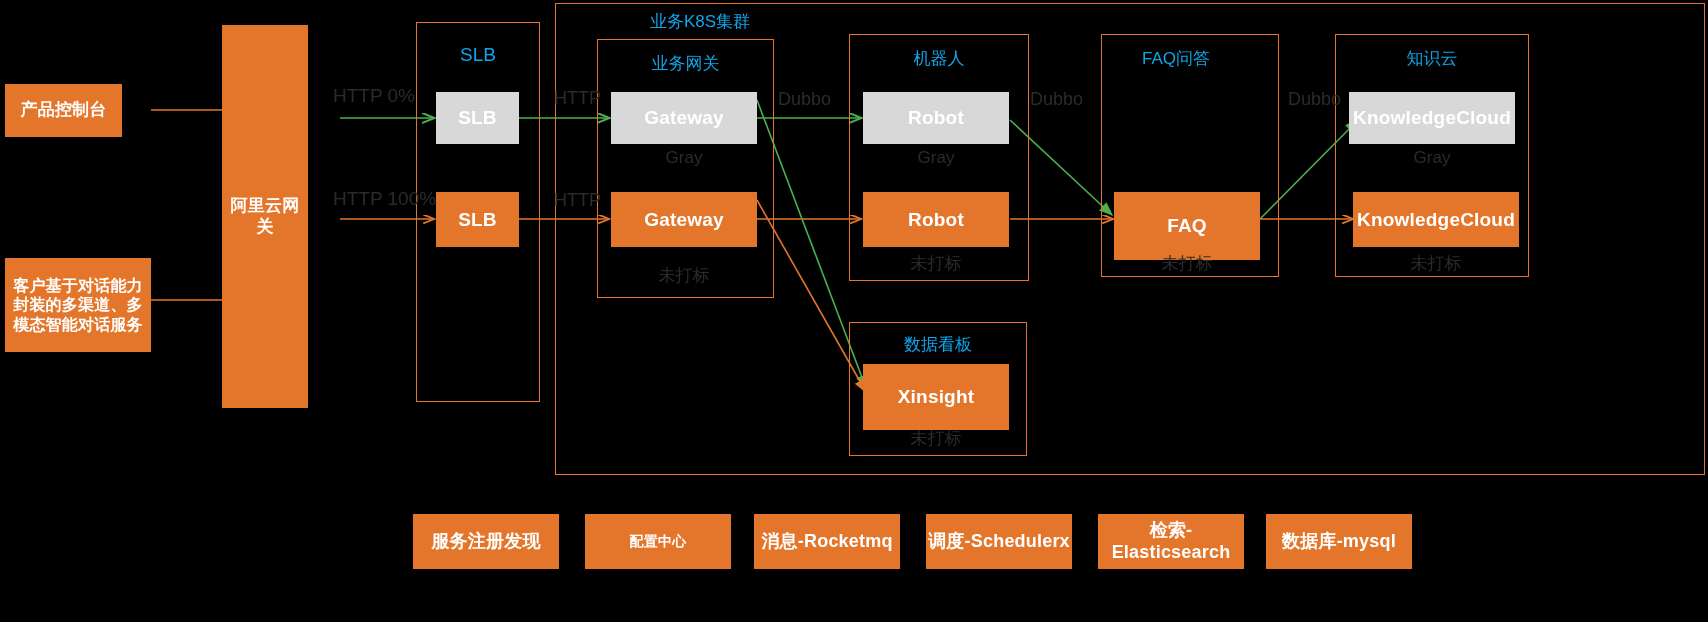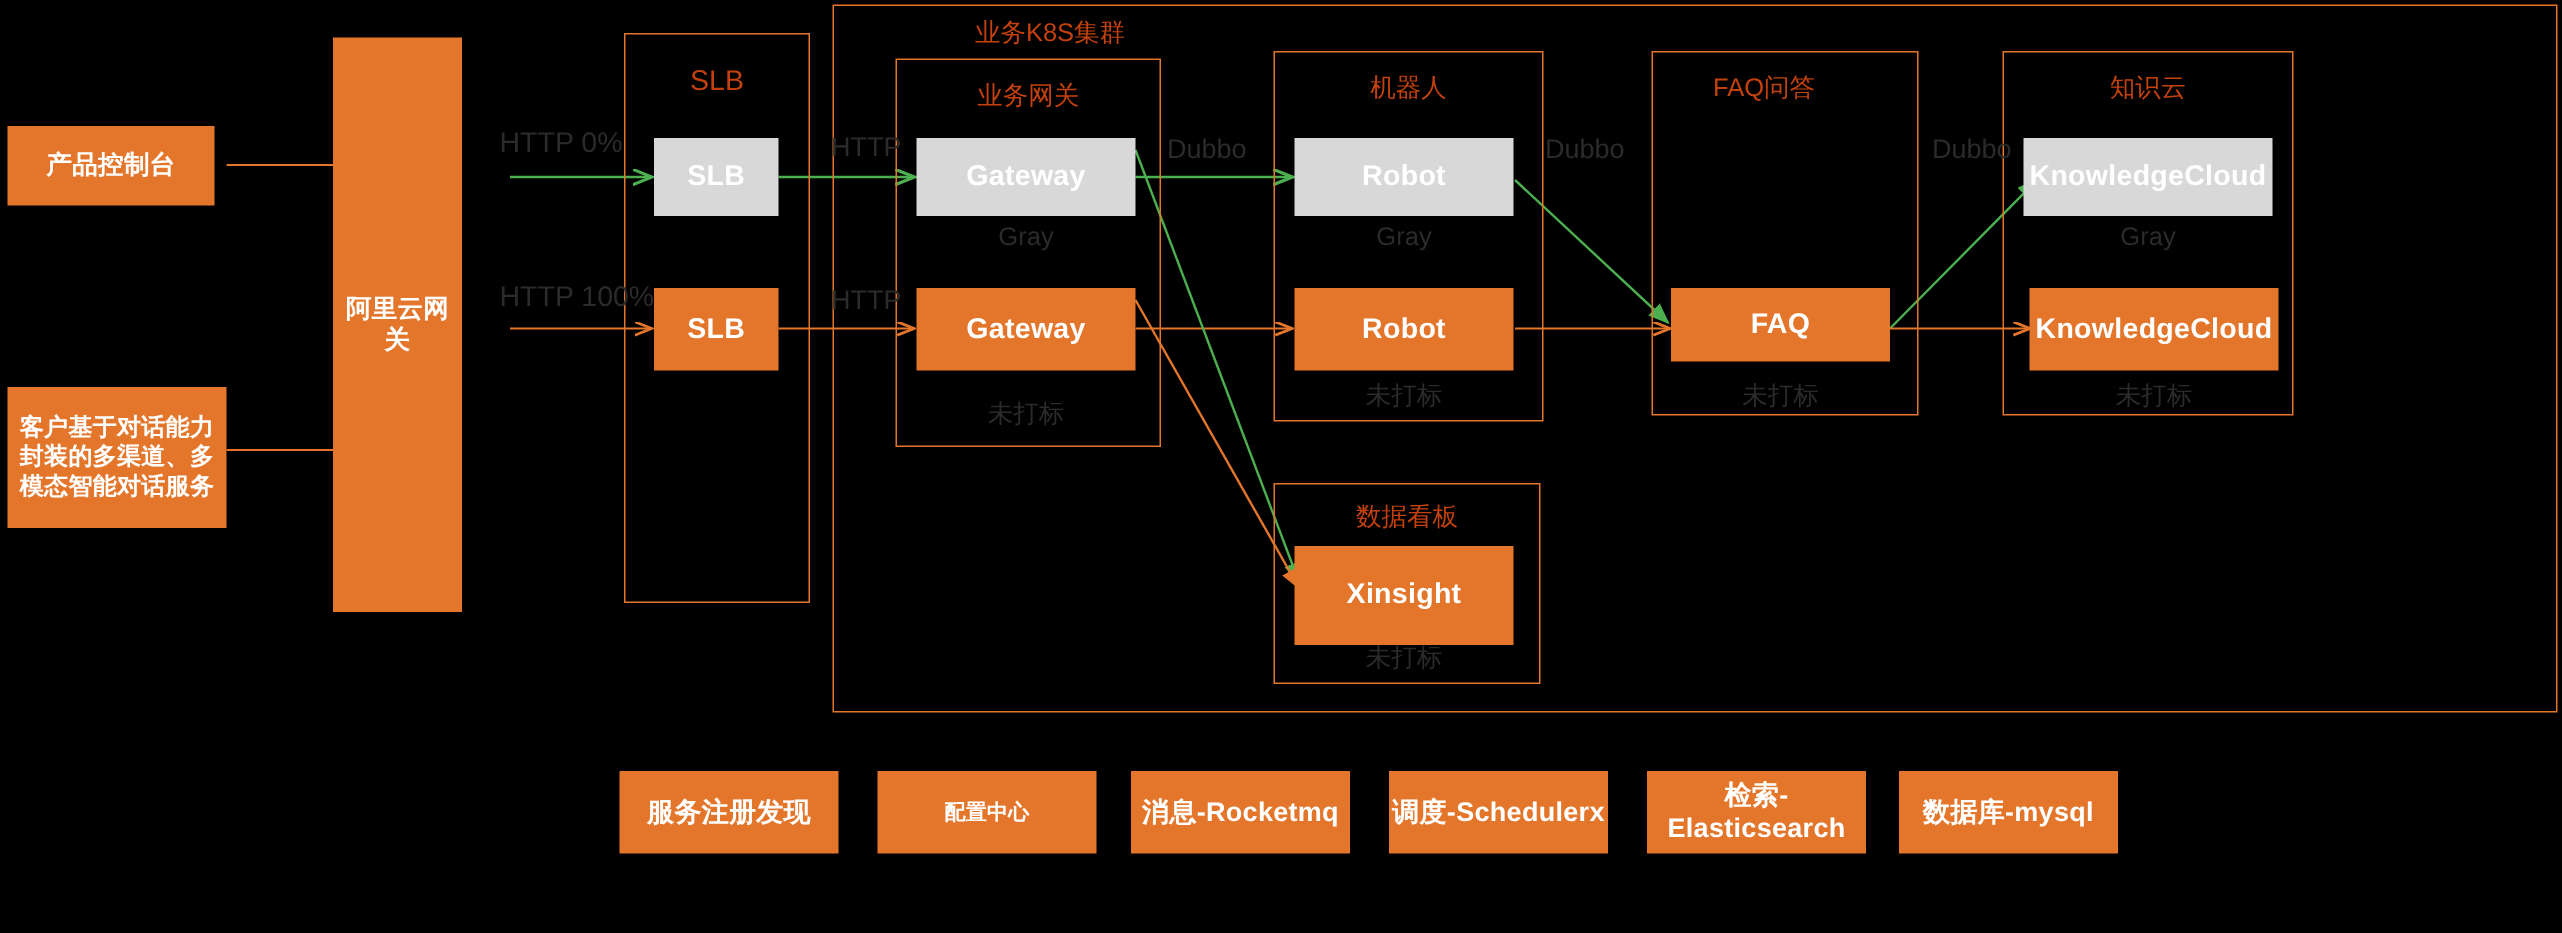--- a/index.html
+++ b/index.html
@@ -20,21 +20,21 @@
   }
   .node.orange{background:#E3762B;color:#fff;}
   .node.gray{background:#D8D8D8;color:#fff;}
 
   
   .frame{
     position:absolute;box-sizing:border-box;
     border:1px solid #E3762B;background:transparent;
   }
   .frame-title{
-    position:absolute;color:#c2410c;font-weight:400;
+    position:absolute;color:#0ea5e9;font-weight:400;
     text-align:center;white-space:nowrap;
   }
   .tag{
     position:absolute;color:#2b2b2b;font-weight:400;
     text-align:center;white-space:nowrap;
   }
   .edge-label{
     position:absolute;color:#2b2b2b;font-weight:400;
     white-space:nowrap;
   }
@@ -102,21 +102,21 @@
   <div class="frame-title" style="left:416px;top:44px;width:124px;font-size:19px;">SLB</div>
 
   <div class="frame-title" style="left:560px;top:10px;width:280px;font-size:17px;">业务K8S集群</div>
 
   <div class="frame-title" style="left:597px;top:52px;width:177px;font-size:17px;">业务网关</div>
   <div class="frame-title" style="left:849px;top:47px;width:180px;font-size:17px;">机器人</div>
   <div class="frame-title" style="left:1101px;top:47px;width:150px;font-size:17px;">FAQ问答</div>
   <div class="frame-title" style="left:1335px;top:47px;width:194px;font-size:17px;">知识云</div>
   <div class="frame-title" style="left:849px;top:333px;width:178px;font-size:17px;">数据看板</div>
 
-  <div class="node orange" style="left:5px;top:84px;width:138px;height:53px;font-size:17px;">
+  <div class="node orange" style="left:5px;top:84px;width:117px;height:53px;font-size:17px;">
     <span>产品控制台</span>
   </div>
 
   <div class="node orange" style="left:5px;top:258px;width:146px;height:94px;font-size:16px;padding:0 6px;">
     <span>客户基于对话能力封装的多渠道、多模态智能对话服务</span>
   </div>
 
   <div class="node orange" style="left:222px;top:25px;width:86px;height:383px;font-size:17px;padding:0 8px;">
     <span>阿里云网关</span>
   </div>
@@ -150,21 +150,21 @@
   <div class="node gray" style="left:863px;top:92px;width:146px;height:52px;font-size:19px;">
     <span>Robot</span>
   </div>
   <div class="tag" style="left:863px;top:148px;width:146px;font-size:17px;">Gray</div>
 
   <div class="node orange" style="left:863px;top:192px;width:146px;height:55px;font-size:19px;">
     <span>Robot</span>
   </div>
   <div class="tag" style="left:863px;top:252px;width:146px;font-size:17px;">未打标</div>
 
-  <div class="node orange" style="left:1114px;top:192px;width:146px;height:49px;font-size:19px;">
+  <div class="node orange" style="left:1114px;top:192px;width:146px;height:68px;font-size:19px;">
     <span>FAQ</span>
   </div>
   <div class="tag" style="left:1114px;top:252px;width:146px;font-size:17px;">未打标</div>
 
   <div class="node gray" style="left:1349px;top:92px;width:166px;height:52px;font-size:19px;">
     <span>KnowledgeCloud</span>
   </div>
   <div class="tag" style="left:1349px;top:148px;width:166px;font-size:17px;">Gray</div>
 
   <div class="node orange" style="left:1353px;top:192px;width:166px;height:55px;font-size:19px;">

